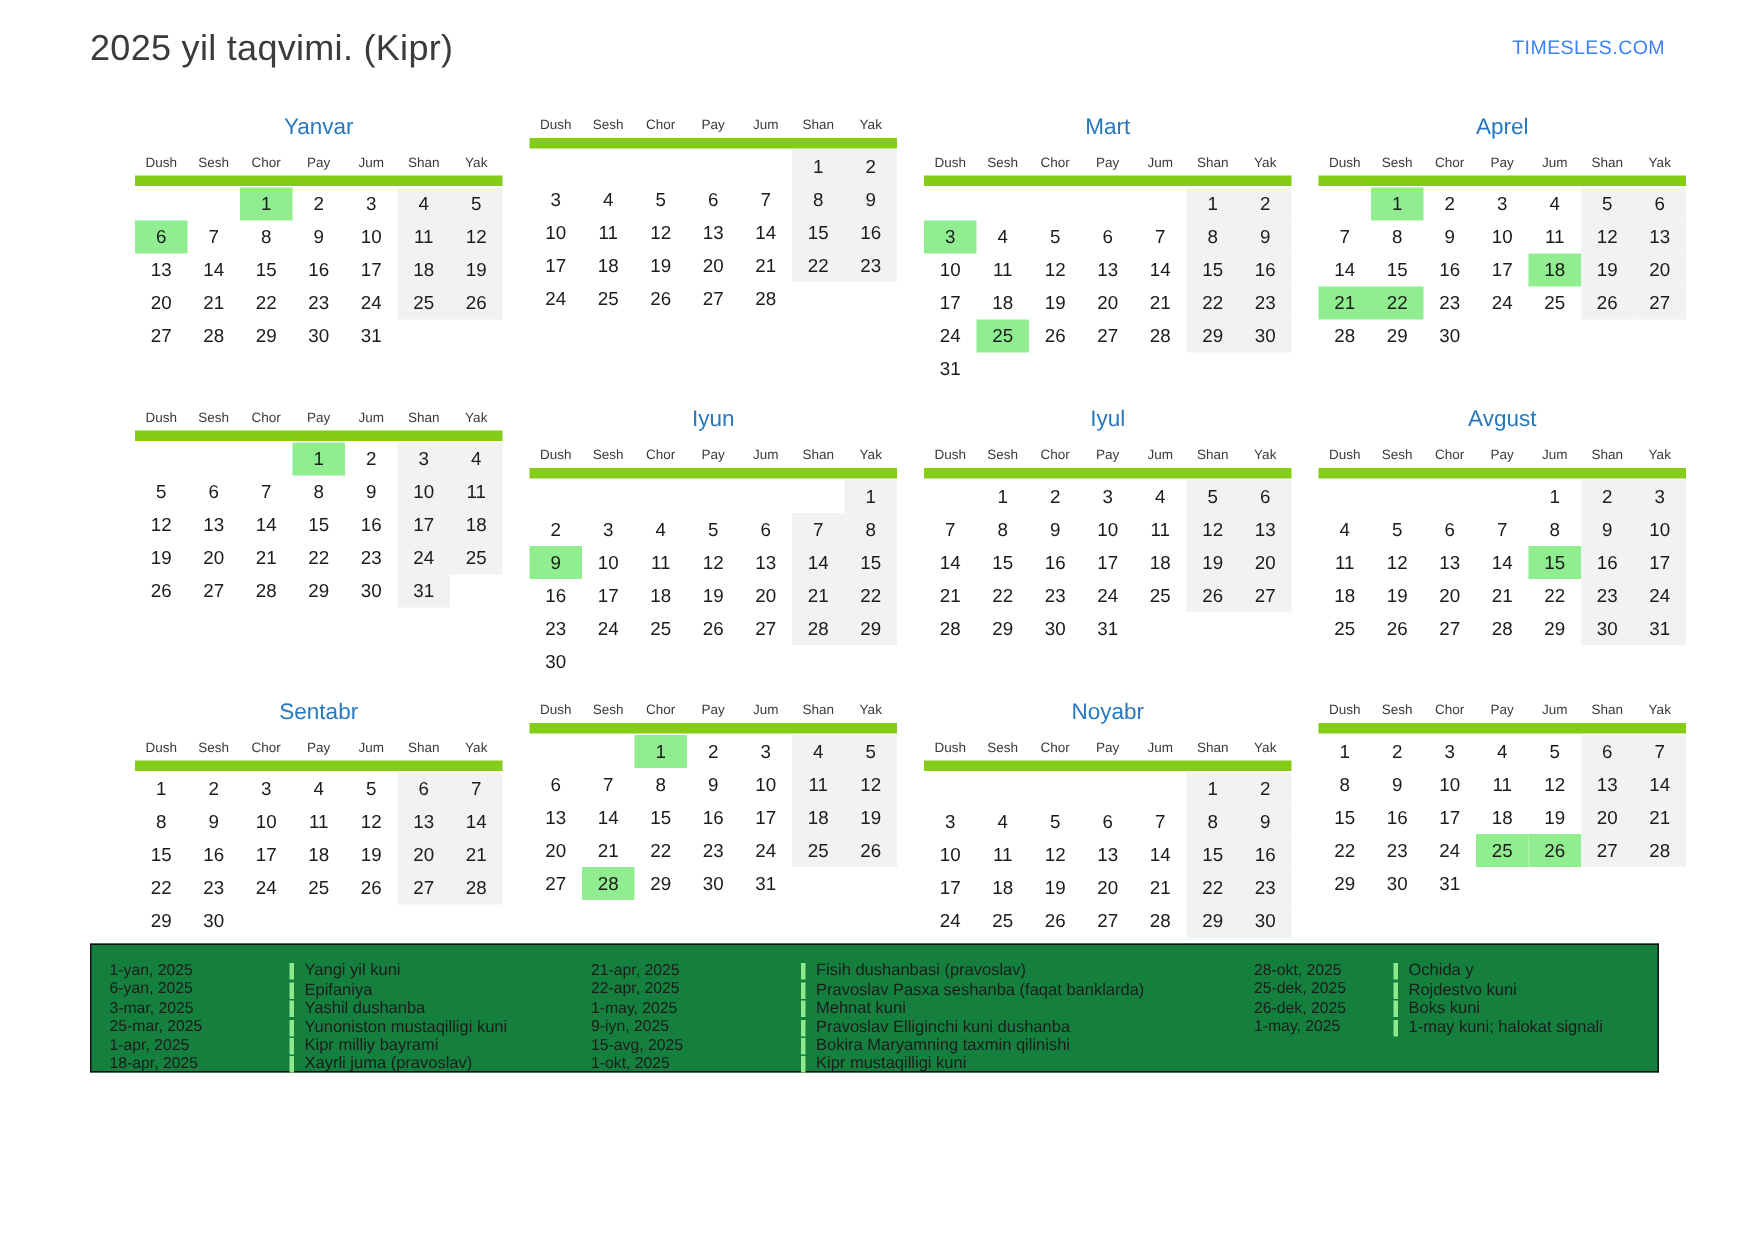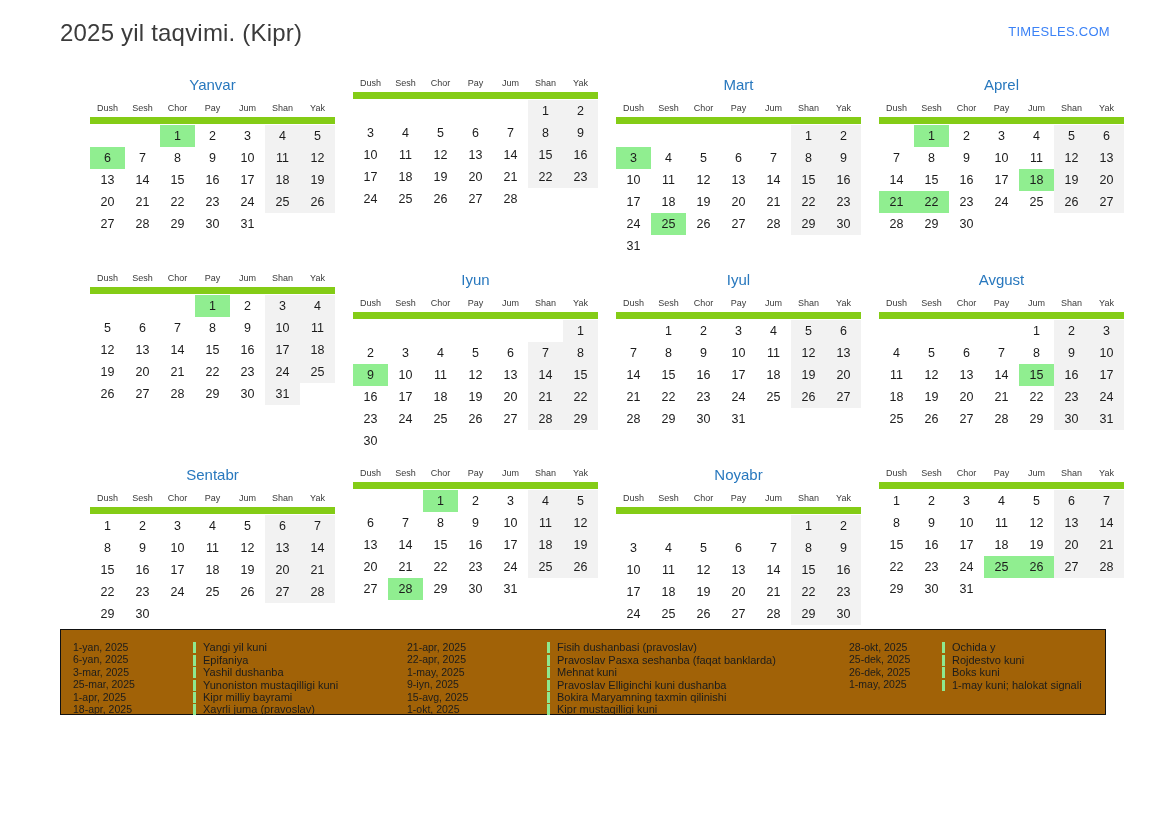--- a/index.html
+++ b/index.html
@@ -26,26 +26,26 @@
     display:grid;grid-template-columns:repeat(7,35px);height:17px;
     border-bottom:7px solid #84cc16;
   }
   .wd{text-align:center;font-size:9px;color:#3a3a3a;line-height:17px;}
   .days{display:grid;grid-template-columns:repeat(7,35px);grid-auto-rows:22px;margin-top:1px;}
   .day{text-align:center;font-size:12.5px;line-height:22px;color:#1c1c1c;}
   .day.weekend{background:#f2f2f2;}
   .day.holiday{background:#90ee90;}
   .legend{
     position:absolute;left:60px;top:629px;width:1046px;height:86px;
-    border:1.5px solid #111;box-sizing:border-box;background:#a16207;
+    border:1.5px solid #111;box-sizing:border-box;background:#15803d;
     display:flex;padding:11px 0 0 12px;
   }
   .legend-group{display:grid;grid-auto-rows:12.4px;align-content:start;}
   .legend-group.g0{grid-template-columns:120px 201px;}
-  .legend-group.g1{grid-template-columns:140px 302px;margin-left:13px;}
+  .legend-group.g1{grid-template-columns:140px 302px;}
   .legend-group.g2{grid-template-columns:93px 178px;}
   .l-date{font-size:10.5px;line-height:12px;color:#1c1c1c;white-space:nowrap;}
   .l-name{font-size:11px;line-height:12px;color:#1c1c1c;display:flex;align-items:flex-end;white-space:nowrap;}
   .l-bar{width:3px;height:11px;background:#8ee88e;flex:none;margin-right:7px;}
 </style>
 </head>
 <body>
 
 <div class="page-title">2025 yil taqvimi. (Kipr)</div>
 <a class="site-link">TIMESLES.COM</a>

